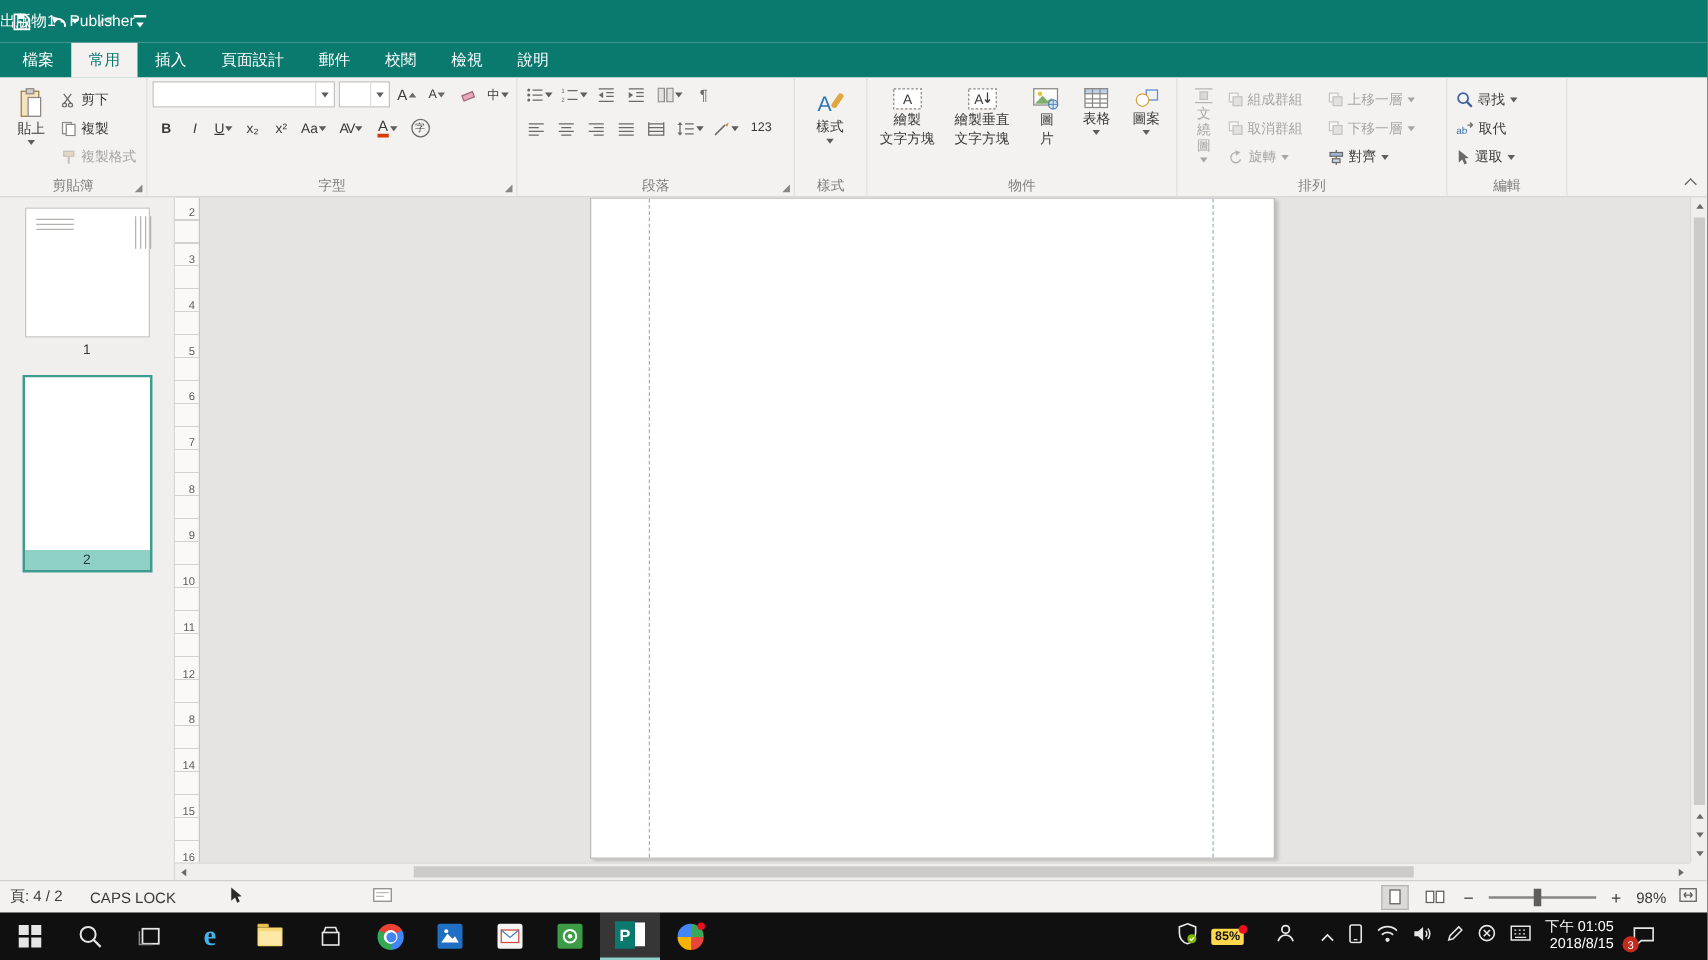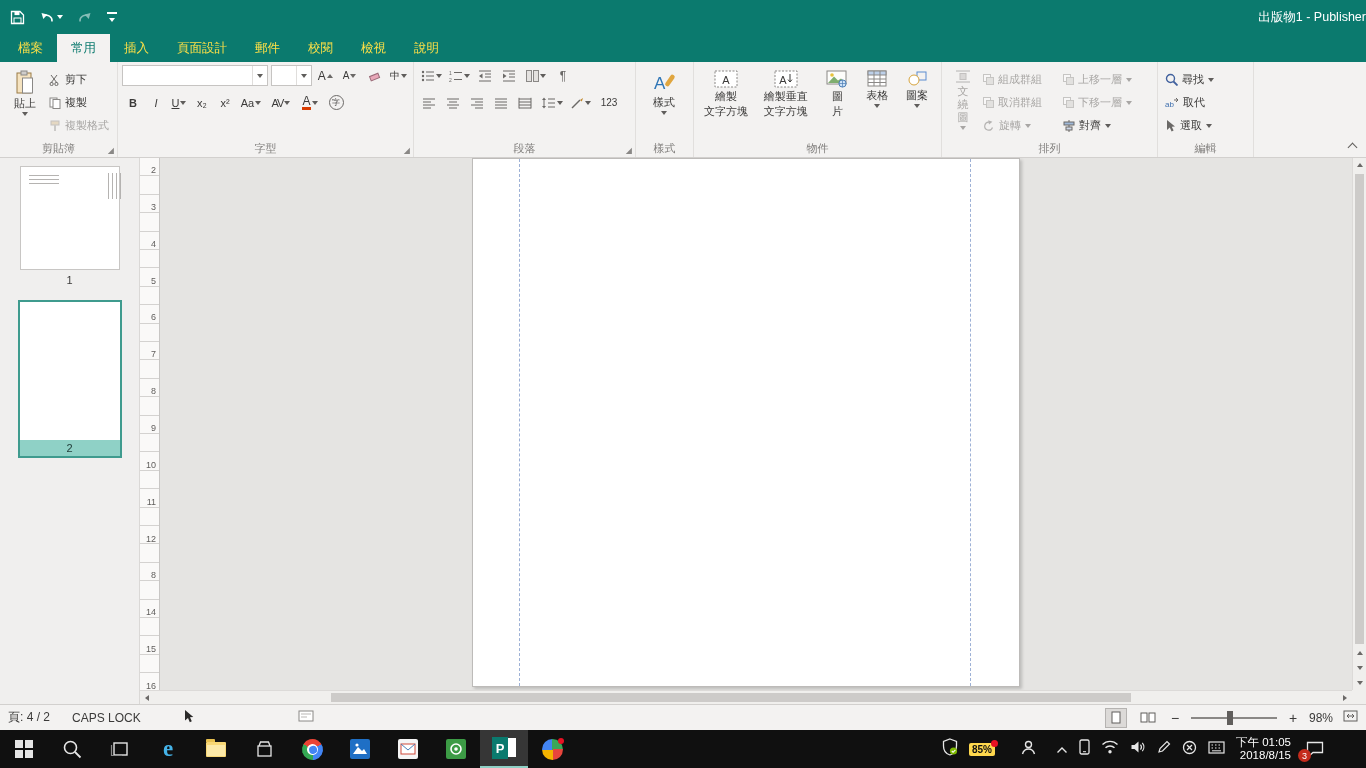--- a/index.html
+++ b/index.html
@@ -4,37 +4,37 @@
 <style>
   html,body{margin:0;padding:0;background:#222;}
   *{box-sizing:border-box;font-family:"Liberation Sans","DejaVu Sans",sans-serif;}
   .screen{position:relative;width:1366px;height:768px;overflow:hidden;background:#e5e4e2;display:flex;flex-direction:column;}
 
   
   .titlebar{height:34px;background:#0b7a6e;color:#fff;display:flex;align-items:center;position:relative;flex:0 0 34px;}
   .qat{display:flex;align-items:center;gap:14px;padding-left:10px;}
   .qat .btn{display:flex;align-items:center;gap:2px;}
   .dim{opacity:.5;}
-  .title-center{position:absolute;left:0;right:0;text-align:right;font-size:12.5px;pointer-events:none;}
+  .title-center{position:absolute;left:0;right:0;text-align:left;font-size:12.5px;pointer-events:none;}
   .tb-right{position:absolute;right:0;top:0;height:34px;display:flex;align-items:center;}
   .tb-user{font-size:12px;padding:0 18px;}
   .tb-help{font-size:13px;width:34px;text-align:center;}
   .winbtn{width:44px;height:34px;display:flex;align-items:center;justify-content:center;}
   .min-ic{width:11px;height:2px;background:#fff;}
   .max-ic{width:10px;height:10px;border:1.2px solid #fff;}
   .x-ic{position:relative;width:12px;height:12px;}
   .x-ic::before,.x-ic::after{content:"";position:absolute;left:5.5px;top:0;width:1.4px;height:12px;background:#fff;}
   .x-ic::before{transform:rotate(45deg);} .x-ic::after{transform:rotate(-45deg);}
   .dd{width:0;height:0;border-left:3.5px solid transparent;border-right:3.5px solid transparent;border-top:4px solid #5f5d5b;display:inline-block;}
   .dd.w{border-top-color:#fff;} .dd.g{border-top-color:#a8a6a4;}
   .qat-bar{width:10px;height:2px;background:#fff;margin-bottom:2px;}
 
   
   .tabrow{height:28px;background:#0b7a6e;display:flex;align-items:flex-end;padding-left:4px;flex:0 0 28px;}
-  .tab{height:28px;line-height:28px;padding:0 14px;font-size:12.5px;color:#fde047;}
+  .tab{height:28px;line-height:28px;padding:0 14px;font-size:12.5px;color:#ffffff;}
   .tab.active{background:#f3f2f1;color:#0b7a6e;}
 
   
   .ribbon{height:96px;background:#f3f2f1;border-bottom:1px solid #d2d0ce;display:flex;position:relative;flex:0 0 96px;}
   .group{position:relative;border-right:1px solid #e1dfdd;padding:3px 4px 16px 4px;display:flex;}
   .group-label{position:absolute;bottom:1px;left:0;right:0;text-align:center;font-size:11px;color:#817f7d;}
   .launcher{position:absolute;bottom:2px;right:3px;font-size:8px;color:#8a8886;line-height:8px;}
   .bigbtn{display:flex;flex-direction:column;align-items:center;justify-content:flex-start;padding-top:5px;gap:2px;font-size:11px;color:#3b3a39;text-align:center;line-height:13px;}
   .smbtn{height:21px;display:flex;align-items:center;gap:4px;padding:0 3px;font-size:11px;color:#3b3a39;white-space:nowrap;}
   .iconbtn{width:22px;height:21px;display:flex;align-items:center;justify-content:center;gap:1px;color:#3b3a39;font-size:11px;}

